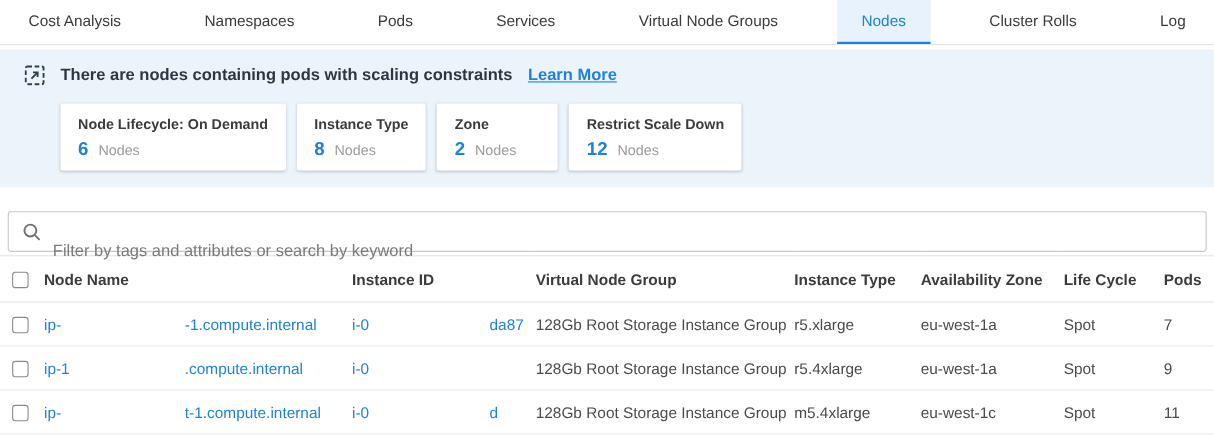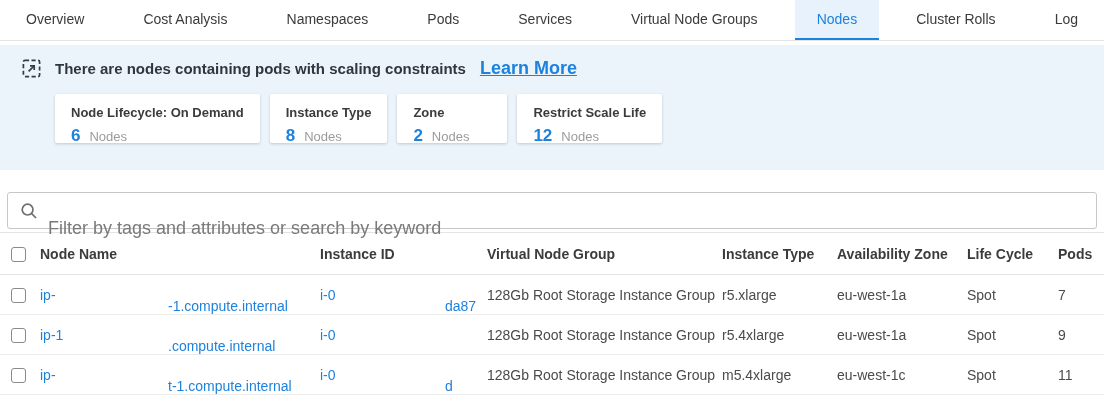--- a/index.html
+++ b/index.html
@@ -18,54 +18,53 @@
   .tabbar{display:flex;justify-content:space-between;align-items:stretch;
     height:41px;border-bottom:1px solid var(--divider);padding:0 4px;}
   .tab{display:flex;align-items:center;padding:0 22px;font-size:14px;
     color:var(--text_dark);cursor:pointer;border-bottom:2px solid transparent;white-space:nowrap;}
   .tab.active{background:var(--tab_active_bg);color:var(--accent);
     border-bottom:2px solid var(--accent);}
   
   .banner{background:var(--banner_bg);margin-top:4px;height:125px;padding:10px 0 0 22px;}
   .banner-msg{display:flex;align-items:center;gap:14px;height:26px;}
   .banner-msg .txt{font-size:15px;font-weight:700;color:#2F3640;}
-  .banner-msg a{font-size:18px;font-weight:700;color:var(--accent);
+  .banner-msg a{font-size:15px;font-weight:700;color:var(--accent);
     text-decoration:underline;cursor:pointer;}
   .cards{display:flex;gap:10px;margin:13px 0 0 33px;}
   .card{background:#fff;border-radius:2px;box-shadow:0 1px 3px rgba(0,0,0,.18);
-    padding:11px 16px 10px 16px;height:49px;min-width:110px;}
+    padding:11px 16px 10px 16px;height:61px;min-width:110px;}
   .card-title{font-size:13px;font-weight:700;color:var(--text_dark);white-space:nowrap;}
   .card-val{margin-top:6px;display:flex;align-items:baseline;gap:9px;}
   .card-val .num{font-size:17px;font-weight:600;color:var(--accent);}
   .card-val .unit{font-size:13px;color:var(--text_muted);}
   
   .search-wrap{margin:22px 7px 0 7px;height:37px;border:1px solid #C7C7C7;
     border-radius:3px;display:flex;align-items:center;padding:0 12px;gap:10px;background:#fff;}
-  .search-wrap input{flex:1;border:none;outline:none;font-size:18px;
+  .search-wrap input{flex:1;border:none;outline:none;font-size:15px;
     font-family:"Liberation Sans",sans-serif;color:var(--text_body);background:transparent;margin-top:36px;}
   .search-wrap input::placeholder{color:#7A7A7A;}
   
   table{width:1104px;border-collapse:collapse;table-layout:fixed;margin-top:3px;}
   thead tr{border-top:1px solid var(--divider);border-bottom:1px solid var(--divider);height:42px;}
   tbody tr{border-bottom:1px solid #ECECEC;height:40px;padding-left:11px;}
   th{font-size:14px;font-weight:700;color:var(--text_dark);text-align:left;padding:0;}
   td{font-size:14px;color:var(--text_body);padding:0;white-space:nowrap;overflow:hidden;}
   .checkbox{display:inline-block;width:15px;height:15px;border:1px solid #8A8A8A;
     border-radius:3px;background:#fff;margin-left:11px;cursor:pointer;vertical-align:middle;}
   a.node-link{color:var(--accent);text-decoration:none;cursor:pointer;}
   .fragcell{position:relative;display:block;height:20px;line-height:20px;}
-  .fragcell .suffix{position:absolute;top:11px;}
+  .fragcell .suffix{position:absolute;top:0;}
   .node-suffix{left:128px;}
   .iid-suffix{left:125px;}
 </style>
 </head>
 <body>
 
 <nav class="tabbar">
-  <div class="tab">Overview</div>
   <div class="tab">Cost Analysis</div>
   <div class="tab">Namespaces</div>
   <div class="tab">Pods</div>
   <div class="tab">Services</div>
   <div class="tab">Virtual Node Groups</div>
   <div class="tab active">Nodes</div>
   <div class="tab">Cluster Rolls</div>
   <div class="tab">Log</div>
 </nav>
 
@@ -97,21 +96,21 @@
       </div>
     </div>
     <div class="card">
       <div class="card-title">Zone</div>
       <div class="card-val">
         <span class="num">2</span>
         <span class="unit">Nodes</span>
       </div>
     </div>
     <div class="card">
-      <div class="card-title">Restrict Scale Life</div>
+      <div class="card-title">Restrict Scale Down</div>
       <div class="card-val">
         <span class="num">12</span>
         <span class="unit">Nodes</span>
       </div>
     </div>
   </div>
 </section>
 
 <div class="search-wrap">
   <span style="display:inline-flex;">

